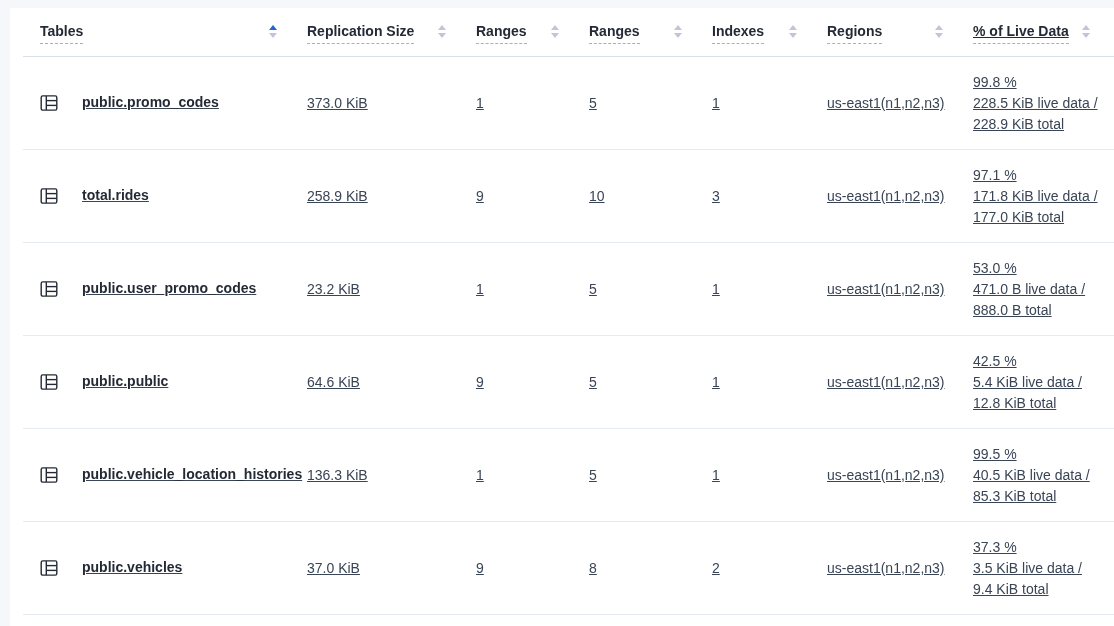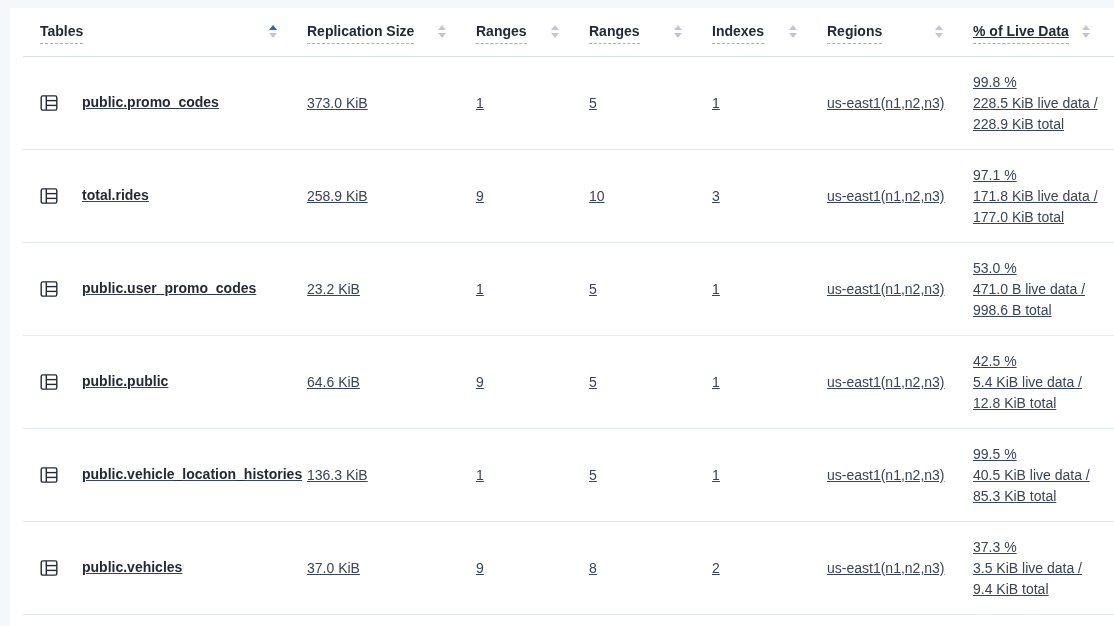--- a/index.html
+++ b/index.html
@@ -220,21 +220,21 @@
     </td>
     <td>23.2 KiB</td>
     <td>1</td>
     <td>5</td>
     <td>1</td>
     <td>us-east1(n1,n2,n3)</td>
     <td>
       <div class="live-lines">
         <div>53.0 %</div>
         <div>471.0 B live data /</div>
-        <div>998.6 B total</div>
+        <div>888.0 B total</div>
       </div>
     </td>
   </tr>
 
   <tr>
     <td class="col-first">
       <div class="name-cell">
         <span class="tbl-icon">
           <svg width="18" height="18" viewBox="0 0 18 18" fill="none">
             <rect x="1.2" y="1.9" width="15.6" height="14.2" rx="1.6" stroke="#242a35" stroke-width="1.4"></rect>

